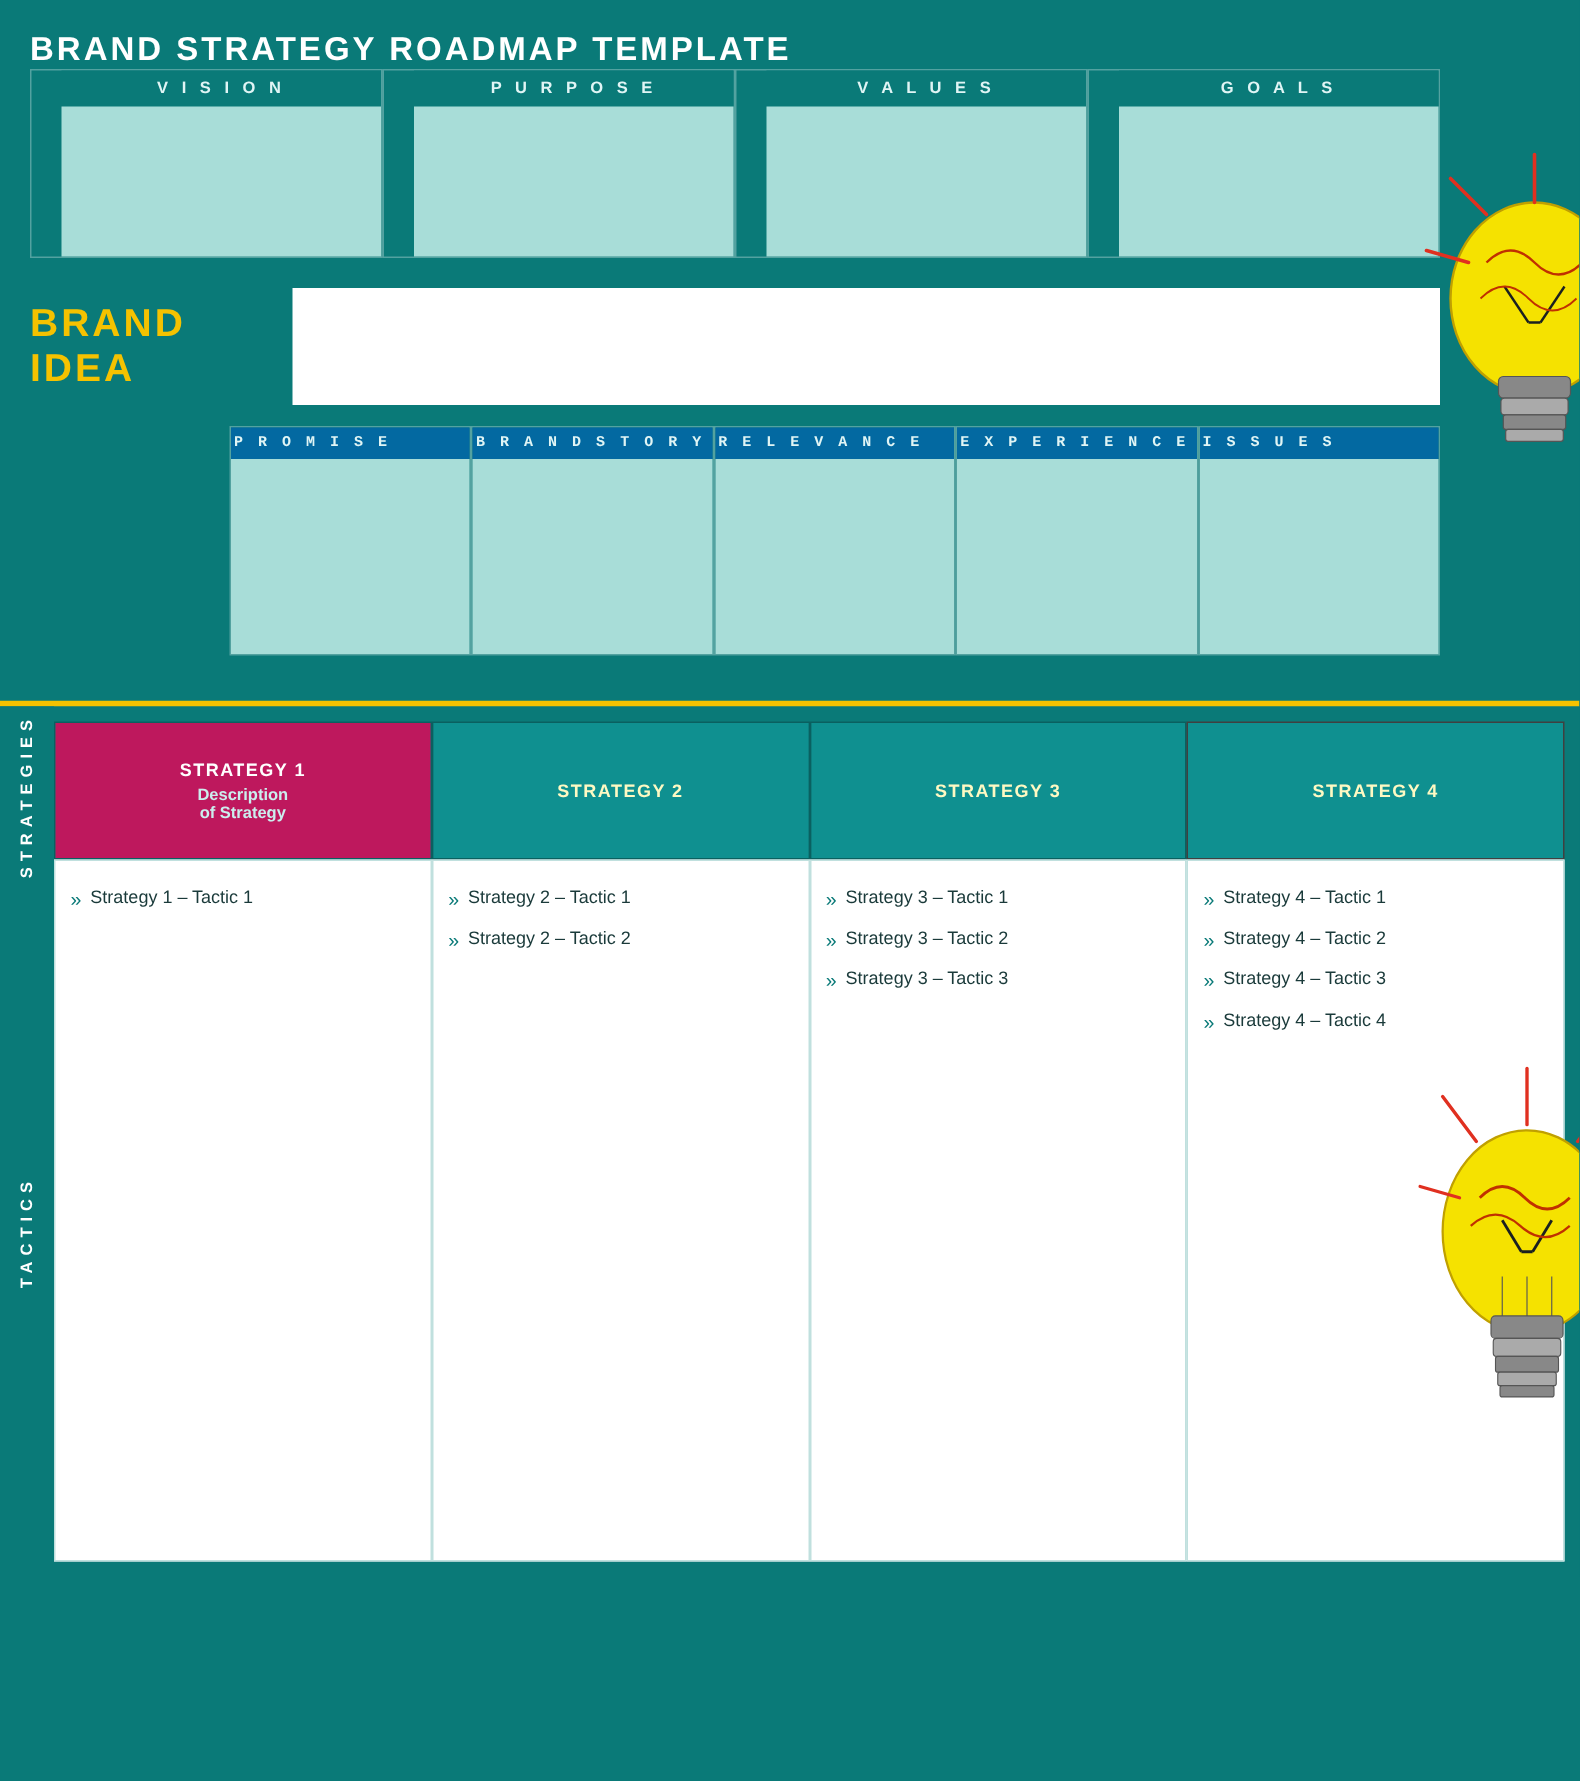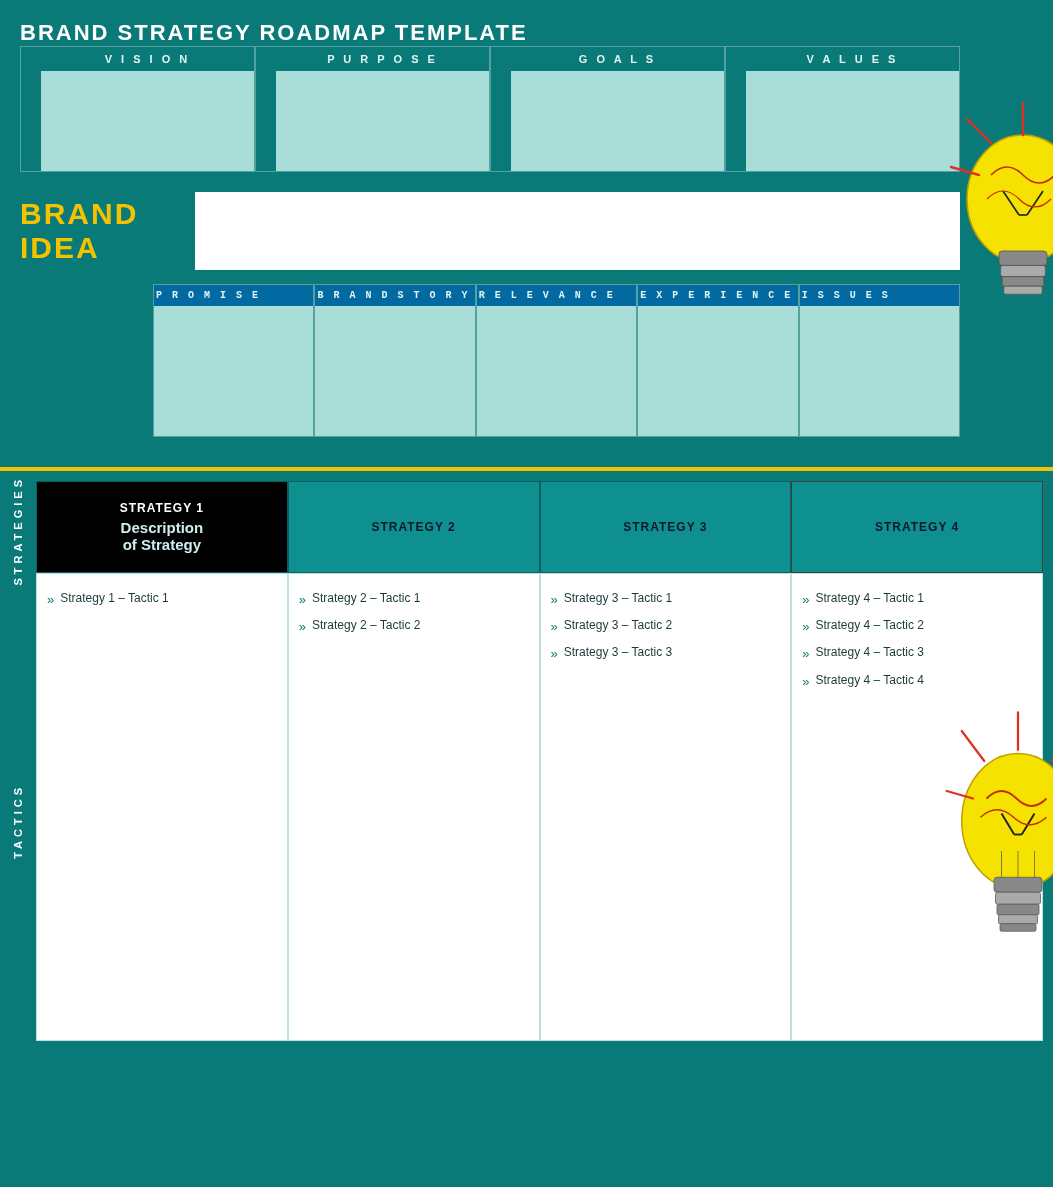--- a/index.html
+++ b/index.html
@@ -58,21 +58,21 @@
     
     .brand-idea-row {
       display: flex;
       align-items: center;
       margin-top: 20px;
       width: 940px;
     }
 
     .brand-idea-label {
       color: #f5c200;
-      font-size: 30px;
+      font-size: 26px;
       font-weight: 900;
       letter-spacing: 2px;
       text-transform: uppercase;
       line-height: 1.15;
       width: 175px;
       flex-shrink: 0;
     }
 
     .brand-idea-input {
       flex: 1;
@@ -172,28 +172,28 @@
       min-height: 90px;
       display: flex;
       flex-direction: column;
       align-items: center;
       justify-content: center;
       padding: 10px;
       text-align: center;
     }
 
     .strategy-1-content {
-      background: #000000;
+      background: #be185d;
       color: #ffffff;
       font-size: 11px;
       font-weight: 700;
     }
 
     .strategy-title {
-      color: #0f172a;
+      color: #fef9c3;
       font-size: 12px;
       font-weight: 900;
       letter-spacing: 1px;
       text-transform: uppercase;
       text-align: right;
     }
 
     
     .tactics-row {
       display: flex;
@@ -279,25 +279,25 @@
   <div class="vpvg-section">
     <div class="vpvg-col">
       <div class="vpvg-header">V I S I O N</div>
       <div class="vpvg-body"></div>
     </div>
     <div class="vpvg-col">
       <div class="vpvg-header">P U R P O S E</div>
       <div class="vpvg-body"></div>
     </div>
     <div class="vpvg-col">
+      <div class="vpvg-header">V A L U E S</div>
+      <div class="vpvg-body"></div>
+    </div>
+    <div class="vpvg-col">
       <div class="vpvg-header">G O A L S</div>
-      <div class="vpvg-body"></div>
-    </div>
-    <div class="vpvg-col">
-      <div class="vpvg-header">V A L U E S</div>
       <div class="vpvg-body"></div>
     </div>
   </div>
 
   <div class="brand-idea-row">
     <div class="brand-idea-label">BRAND<br>IDEA</div>
     <div class="brand-idea-input"></div>
   </div>
 
   <div class="pbre-section">
@@ -367,21 +367,21 @@
     </div>
   </div>
 
   <div class="grid-area">
 
     <div class="strategy-header-row">
 
       <div class="strategy-header-col" style="border:1px solid #0a6060;">
         <div class="strategy-header-content strategy-1-content">
           <div style="font-size:12px; font-weight:900; color:#ffffff; letter-spacing:1px; text-transform:uppercase;">STRATEGY 1</div>
-          <div style="font-size:15px; color:#cceeee; white-space:pre-line; margin-top:4px;">Description
+          <div style="font-size:11px; color:#cceeee; white-space:pre-line; margin-top:4px;">Description
 of Strategy</div>
         </div>
       </div>
 
       <div class="strategy-header-col" style="border:1px solid #0a6060;">
         <div class="strategy-header-content" style="background:#0f9090;">
           <div class="strategy-title">STRATEGY 2</div>
         </div>
       </div>
 

